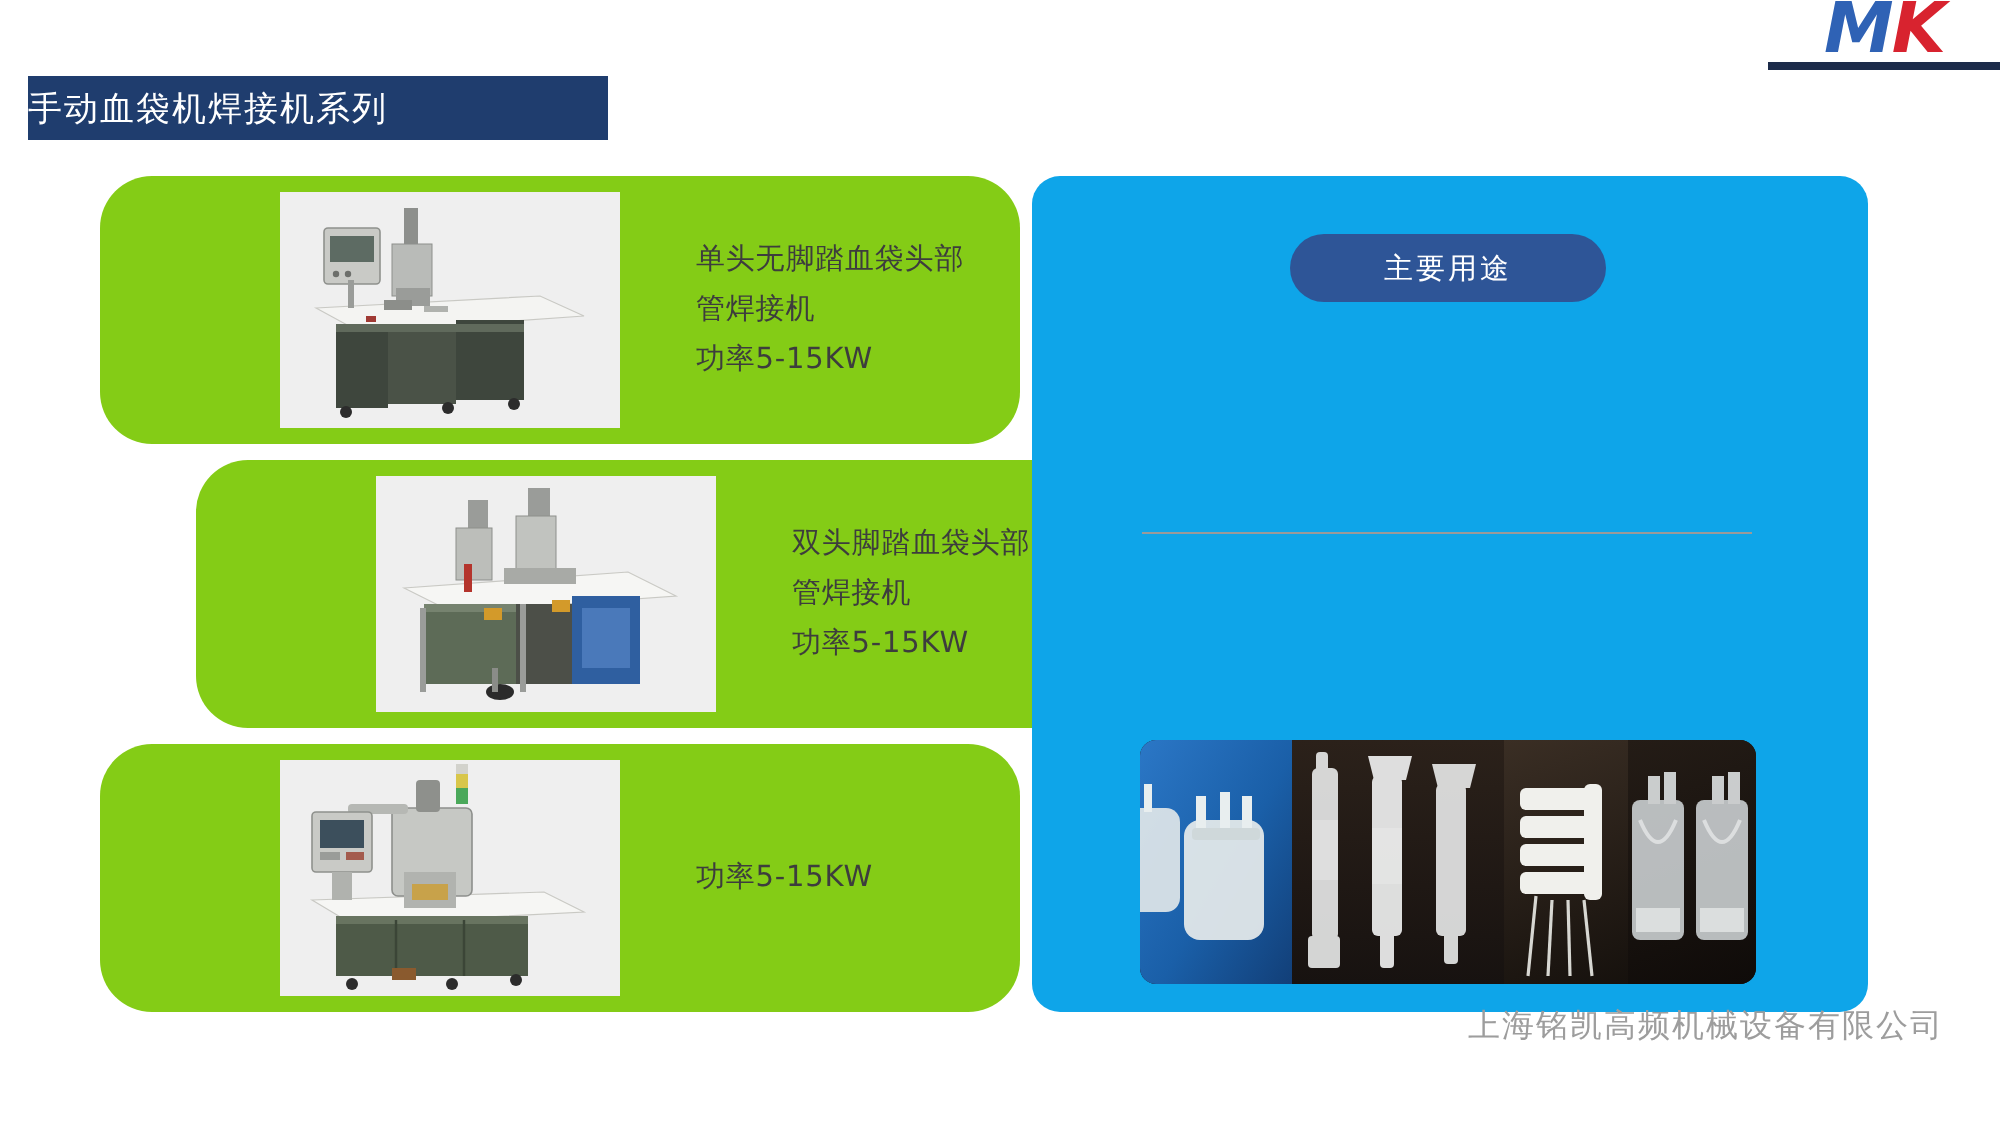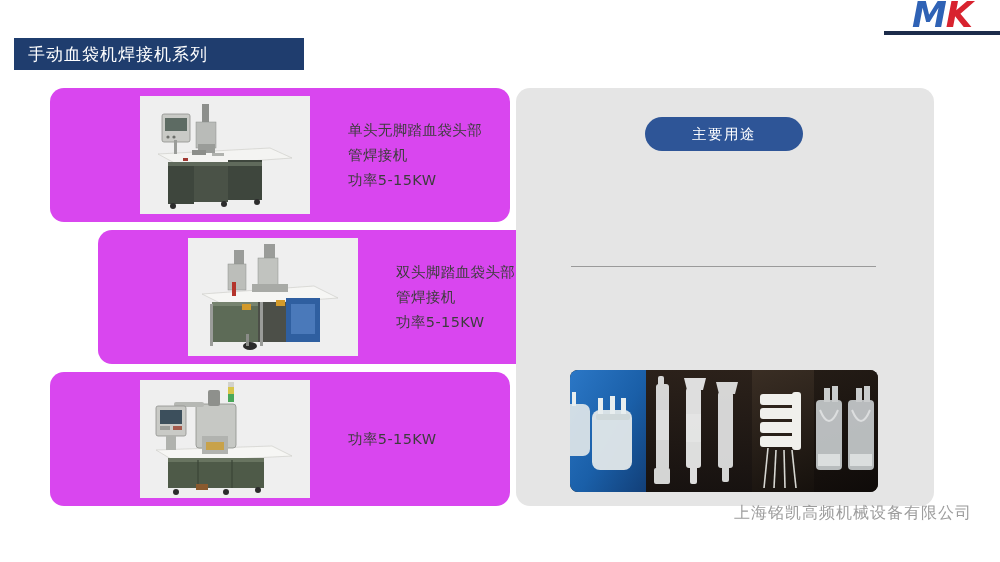--- a/index.html
+++ b/index.html
@@ -54,30 +54,29 @@
     width: 290px;
     height: 32px;
     background: #1f3d6e;
     display: flex;
     align-items: center;
   }
   .section-title span {
     color: #ffffff;
     font-size: 17px;
     letter-spacing: 1px;
-    padding-left: 14px;
   }
 
   
   .card {
     position: absolute;
     left: 50px;
     width: 460px;
-    background: #d946ef;
-    border-radius: 14px;
+    background: #84cc16;
+    border-radius: 26px;
     overflow: hidden;
   }
   .card-1 { top: 88px;  height: 134px; }
   .card-2 { top: 230px; height: 134px; margin-left: 48px; }
   .card-3 { top: 372px; height: 134px; }
 
   .card-photo {
     position: absolute;
     left: 90px;
     top: 8px;
@@ -101,21 +100,21 @@
     white-space: nowrap;
   }
 
   
   .right-panel {
     position: absolute;
     left: 516px;
     top: 88px;
     width: 418px;
     height: 418px;
-    background: #e5e5e5;
+    background: #0ea5e9;
     border-radius: 14px;
   }
   .pill {
     position: absolute;
     background: #2e5597;
     border-radius: 18px;
     height: 34px;
     display: flex;
     align-items: center;
     justify-content: center;

